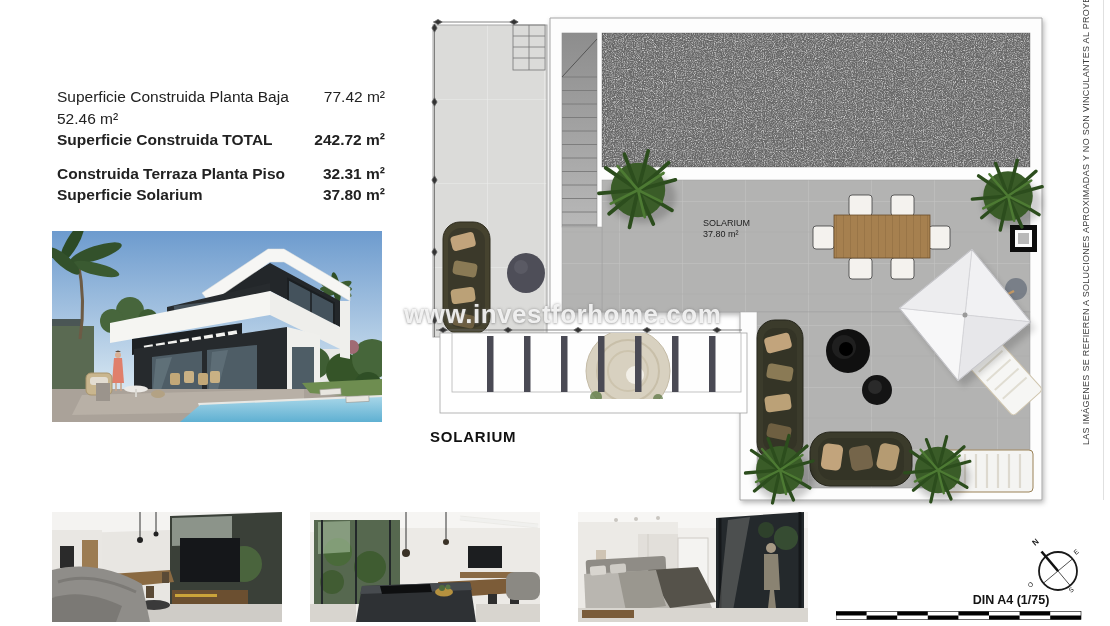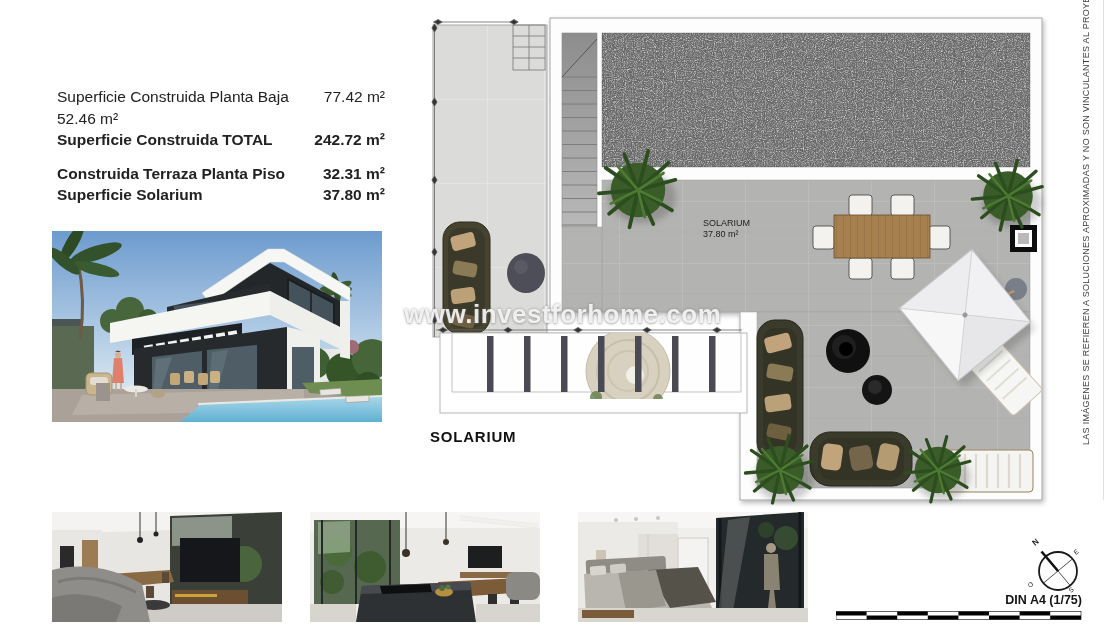--- a/index.html
+++ b/index.html
@@ -21,21 +21,21 @@
      pointer-events:none;white-space:nowrap;margin-left:9px;}
   
   .disclaimer{position:absolute;left:1081px;top:25px;height:420px;width:15px;
      writing-mode:vertical-rl;transform:rotate(180deg);font-size:9px;letter-spacing:.3px;color:#3c3c3c;white-space:nowrap;}
   .edge-line{position:absolute;left:1103px;top:0;width:1px;height:500px;background:#e0e0e0;}
   
   .photo{position:absolute;top:512px;width:230px;height:110px;overflow:hidden;}
   .photo1{left:52px;} .photo2{left:310px;} .photo3{left:578px;}
   
   .compass{position:absolute;left:1018px;top:528px;width:80px;height:70px;}
-  .format-label{position:absolute;left:940px;top:593px;width:142px;text-align:right;
+  .format-label{position:absolute;left:940px;top:593px;width:142px;text-align:center;
      font-size:12.5px;font-weight:600;color:#141414;}
   .scalebar{position:absolute;left:836px;top:611px;width:246px;height:9px;}
 </style>
 </head>
 <body>
 
 <div class="page">
 
   <section class="areas">
     <div class="row">

